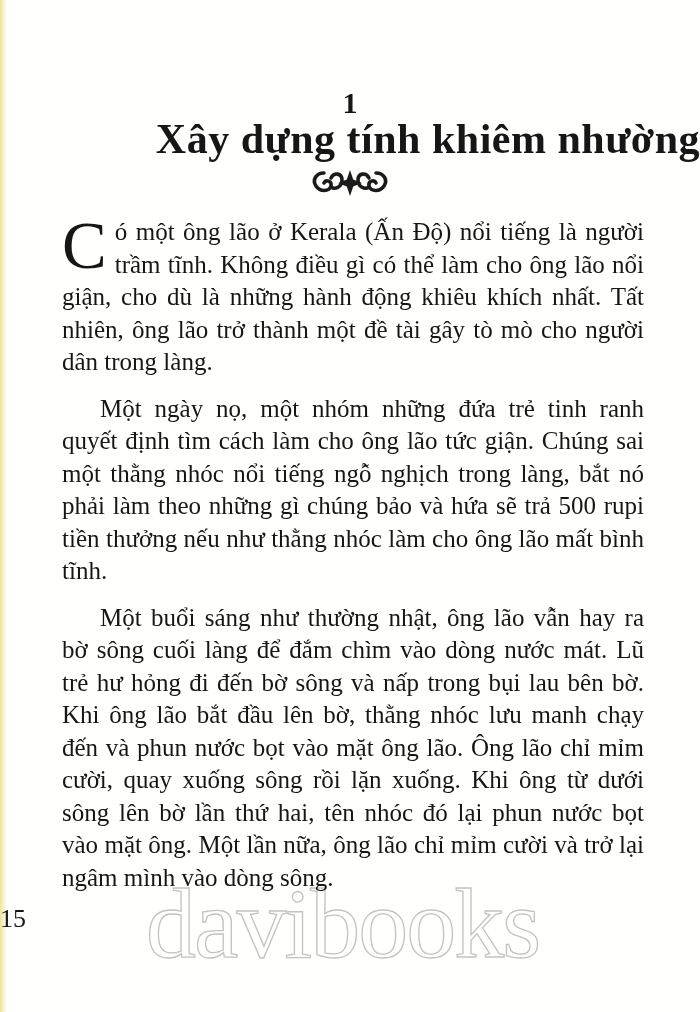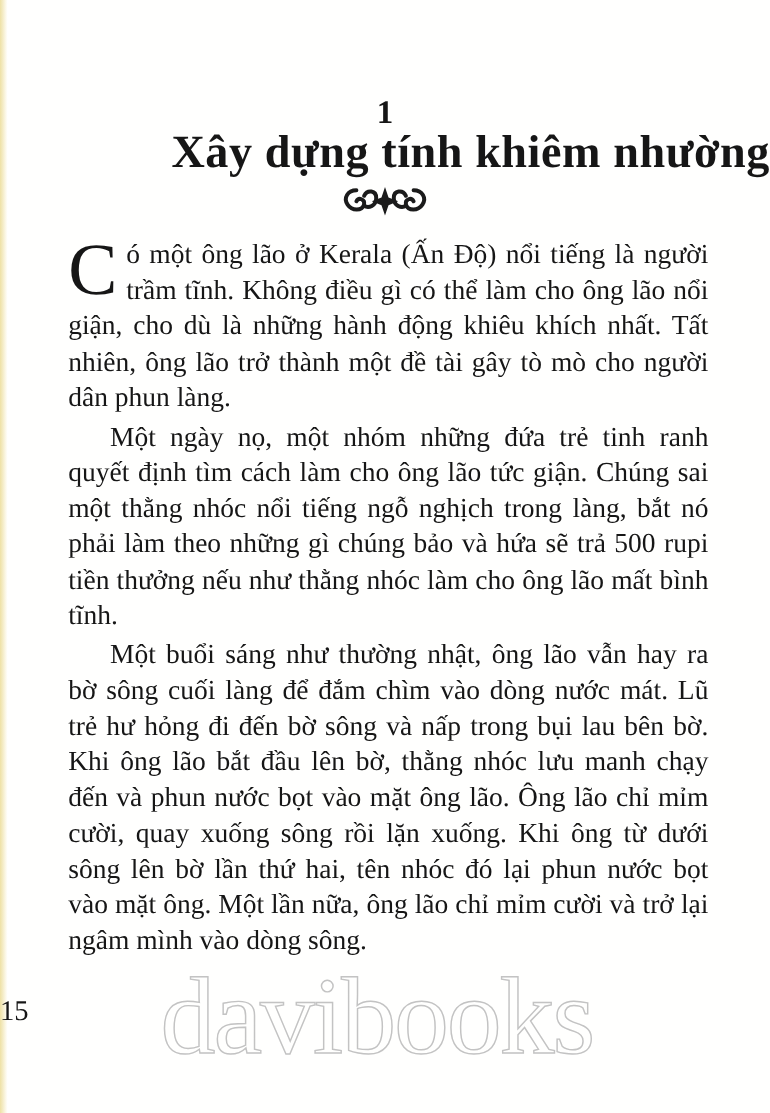--- a/index.html
+++ b/index.html
@@ -27,21 +27,21 @@
   .ornament-wrap{
     position:absolute;top:168px;left:0;width:100%;text-align:center;
   }
   .ornament-wrap svg{display:inline-block;vertical-align:top;}
   .body-text{
     position:absolute;left:62px;top:216px;width:582px;z-index:2;
     font-size:25px;line-height:32.5px;
     text-align:justify;text-justify:inter-word;
   }
   .para{margin:0;}
-  .para.indent{text-indent:38px;margin-top:3px;}
+  .para.indent{text-indent:38px;margin-top:14px;}
   .dropcap{
     float:left;
     font-size:67px;line-height:52px;
     padding:3px 8px 0 0;
   }
   .page-number{
     position:absolute;top:904px;left:0;width:100%;z-index:3;
     text-align:left;font-size:26px;
   }
   .wm-logo{
@@ -74,21 +74,21 @@
         <path d="M14 5 C6 5 2 12 6 18 C10 24 19 24 21 18 C22 13 16 11 14 15"></path>
         <path d="M21 10 C24 4 32 5 32 12 C32 19 25 22 21 19"></path>
         <path d="M66 5 C74 5 78 12 74 18 C70 24 61 24 59 18 C58 13 64 11 66 15"></path>
         <path d="M59 10 C56 4 48 5 48 12 C48 19 55 22 59 19"></path>
       </g>
       <path d="M40 2 L43.2 11.5 L52 15 L43.2 18.5 L40 28 L36.8 18.5 L28 15 L36.8 11.5 Z" fill="#1b1b1b"></path>
     </svg>
   </div>
 
   <main class="body-text">
-    <p class="para first"><span class="dropcap">C</span><span>ó một ông lão ở Kerala (Ấn Độ) nổi tiếng là người trầm tĩnh. Không điều gì có thể làm cho ông lão nổi giận, cho dù là những hành động khiêu khích nhất. Tất nhiên, ông lão trở thành một đề tài gây tò mò cho người dân phun làng.</span></p>
+    <p class="para first"><span class="dropcap">C</span><span>ó một ông lão ở Kerala (Ấn Độ) nổi tiếng là người trầm tĩnh. Không điều gì có thể làm cho ông lão nổi giận, cho dù là những hành động khiêu khích nhất. Tất nhiên, ông lão trở thành một đề tài gây tò mò cho người dân trong làng.</span></p>
     <p class="para indent">Một ngày nọ, một nhóm những đứa trẻ tinh ranh quyết định tìm cách làm cho ông lão tức giận. Chúng sai một thằng nhóc nổi tiếng ngỗ nghịch trong làng, bắt nó phải làm theo những gì chúng bảo và hứa sẽ trả 500 rupi tiền thưởng nếu như thằng nhóc làm cho ông lão mất bình tĩnh.</p>
     <p class="para indent">Một buổi sáng như thường nhật, ông lão vẫn hay ra bờ sông cuối làng để đắm chìm vào dòng nước mát. Lũ trẻ hư hỏng đi đến bờ sông và nấp trong bụi lau bên bờ. Khi ông lão bắt đầu lên bờ, thằng nhóc lưu manh chạy đến và phun nước bọt vào mặt ông lão. Ông lão chỉ mỉm cười, quay xuống sông rồi lặn xuống. Khi ông từ dưới sông lên bờ lần thứ hai, tên nhóc đó lại phun nước bọt vào mặt ông. Một lần nữa, ông lão chỉ mỉm cười và trở lại ngâm mình vào dòng sông.</p>
   </main>
 
   <div class="wm-logo">davibooks</div>
 
 
   <div class="page-number">15</div>
 
 </div>

